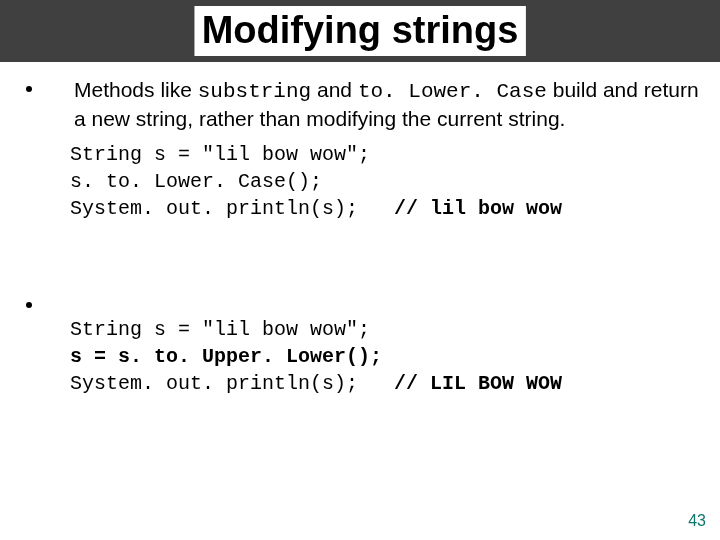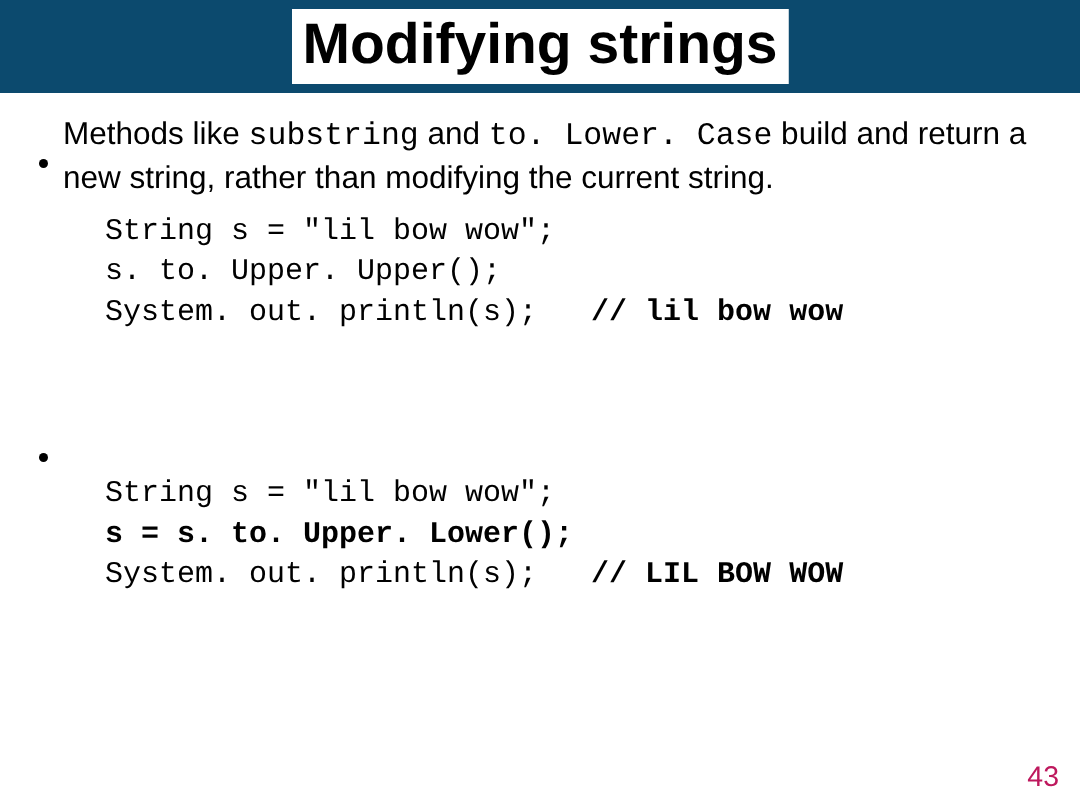--- a/index.html
+++ b/index.html
@@ -5,21 +5,21 @@
   * { margin: 0; padding: 0; box-sizing: border-box; }
   body {
     width: 720px;
     height: 540px;
     background: #fff;
     font-family: Arial, Helvetica, sans-serif;
     position: relative;
     overflow: hidden;
   }
   .header {
-    background: #0c4a6e;
+    background: #404040;
     height: 62px;
     width: 100%;
     position: relative;
   }
   .title {
     position: absolute;
     left: 50%;
     transform: translateX(-50%);
     top: 6px;
     font-size: 38px;
@@ -30,22 +30,23 @@
     white-space: nowrap;
     border: 1px solid #fff;
     line-height: 1.25;
   }
   .content {
     padding: 14px 18px 0 26px;
     color: #000;
   }
   .bullet {
     display: flex;
-    align-items: center;
+    align-items: flex-start;
     margin-bottom: 8px;
+    gap: 32px;
   }
   .dot {
     width: 6px;
     height: 6px;
     background: #000;
     border-radius: 50%;
     margin-top: 10px;
     margin-right: 10px;
     flex-shrink: 0;
   }
@@ -64,43 +65,43 @@
     margin-top: 6px;
     white-space: pre;
   }
   .comment { font-weight: bold; font-family: Liberation Mono, monospace; }
   .bold-code { font-weight: bold; }
   .spacer { height: 70px; }
   .pagenum {
     position: absolute;
     bottom: 10px;
     right: 14px;
-    font-size: 19px;
-    color: #be185d;
+    font-size: 16px;
+    color: #0f766e;
     margin-left: 20px;
   }
 </style>
 </head>
 <body>
 
 <div class="header">
   <div class="title">Modifying strings</div>
 </div>
 
 <div class="content">
 
   <div class="bullet">
     <div class="dot"></div>
     <div class="bullet-text">
       <span>Methods like </span><span class="mono">substring</span><span> and </span><span class="mono">to. Lower. Case</span><span> build and return a new string, rather than modifying the current string.</span>
     </div>
   </div>
 
   <div class="code-block"><span>String s = "lil bow wow";</span>
-<span>s. to. Upper. Upper();</span>
+<span>s. to. Lower. Case();</span>
 <span>System. out. println(s);   </span><span class="comment">// lil bow wow</span></div>
 
   <div class="spacer"></div>
 
   <div class="bullet">
     <div class="dot"></div>
   </div>
 
   <div class="code-block"><span>String s = "lil bow wow";</span>
 <span class="bold-code">s = s. to. Upper. Lower();</span>

